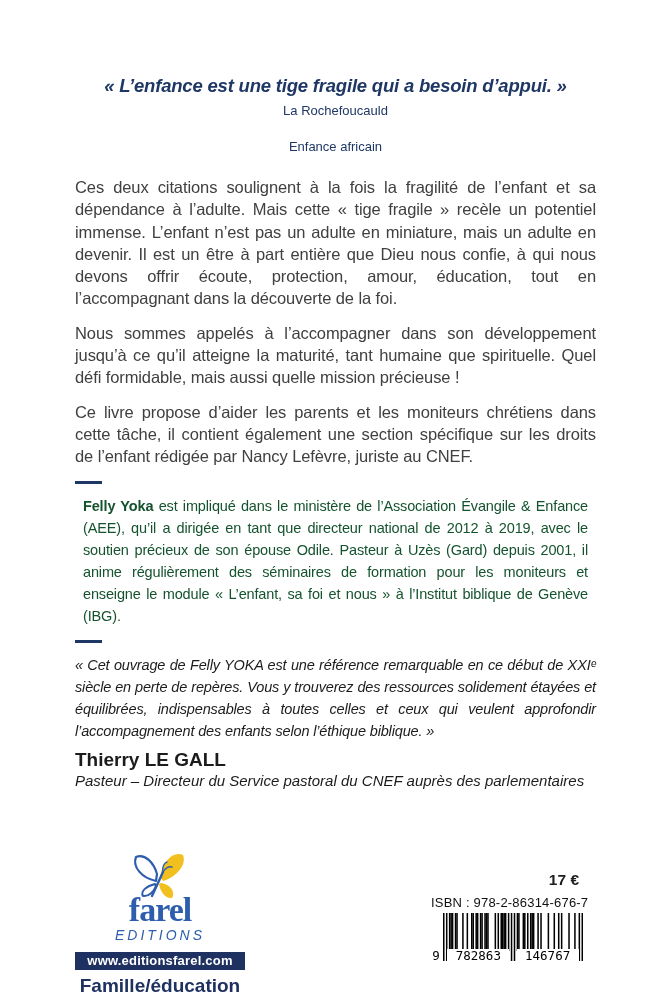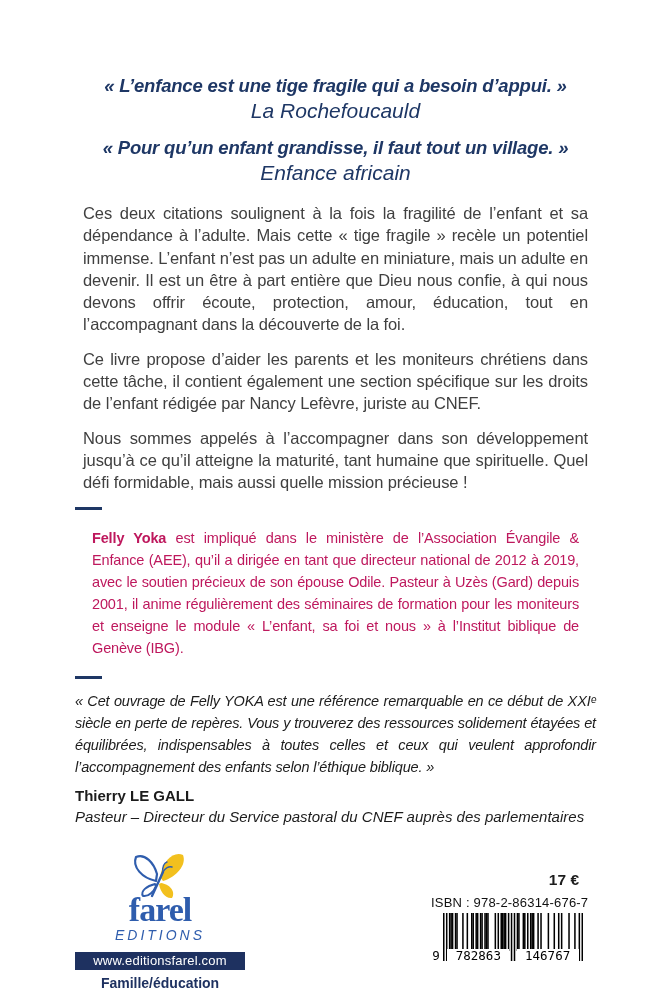--- a/index.html
+++ b/index.html
@@ -10,63 +10,63 @@
     -webkit-font-smoothing:antialiased;
   }
   .content { position:absolute; left:75px; top:0; width:521px; }
 
   
   .quotes { margin-top:74px; text-align:center; }
   .quote {
     margin:0; color:#1e3765; font-weight:bold; font-style:italic;
     font-size:18.5px; line-height:24px; letter-spacing:-0.2px; white-space:nowrap;
   }
-  .quote-author { margin:2px 0 15px; color:#1e3765; font-size:21px; line-height:21px;font-style:italic; }
+  .quote-author { margin:2px 0 15px; color:#1e3765; font-size:13px; line-height:21px; }
 
   
   .para {
-    margin:0 8px 12px; color:#404040; font-size:16.5px; line-height:22.3px;
+    margin:0 0 12px; color:#404040; font-size:16.5px; line-height:22.3px;
     text-align:justify; letter-spacing:-0.1px;
   }
   .para-first { margin-top:19px; }
 
   
   .divider { width:27px; height:3px; background:#1e3765; margin:13px 0 11px; }
 
   
   .bio {
-    margin:17px; color:#be185d; font-size:14.5px; line-height:22px;
+    margin:8px; color:#14532d; font-size:14.5px; line-height:22px;
     text-align:justify; letter-spacing:-0.15px;
   }
   .bio b { font-weight:bold; }
 
   
   .testimonial {
     margin:0; color:#1c1c1c; font-size:14.5px; line-height:22px;
     font-style:italic; text-align:justify; letter-spacing:-0.15px;
   }
-  .sig-name { margin:8px 0 0; color:#1c1c1c; font-size:15px; font-weight:600; line-height:19px; }
+  .sig-name { margin:8px 0 0; color:#1c1c1c; font-size:19px; font-weight:600; line-height:19px; }
   .sig-title { margin:2px 0 0; color:#1c1c1c; font-size:15px; font-style:italic; line-height:20px; }
 
   
   .publisher { position:absolute; left:75px; top:850px; width:170px; text-align:center; }
   .butterfly { display:block; margin:0 auto -12px; }
   .farel {
     color:#2f5dad; font-family:"Liberation Serif", serif; font-weight:bold;
     font-size:34px; line-height:32px; letter-spacing:-1px;
   }
   .editions {
     color:#2f5dad; font-style:italic; font-size:14px; letter-spacing:3px;
     margin:1px 0 9px;
   }
   .banner {
-    background:#1e3160; color:#ffffff; font-weight:normal; font-size:13px;
+    background:#1e3160; color:#ffffff; font-weight:bold; font-size:13px;
     height:18px; line-height:18px; letter-spacing:0.2px;
   }
-  .category { color:#1e3160; font-weight:bold; font-size:14px; margin-top:5px; }
+  .category { color:#1e3160; font-weight:bold; font-size:19px; margin-top:5px; }
 
   
   .commerce { position:absolute; right:82px; top:871px; width:154px; }
   .price { text-align:right; color:#1d1d1d; font-size:15.5px; font-weight:600; padding-right:6px; }
   .isbn { text-align:left; color:#111111; font-size:13px; margin-top:6px; white-space:nowrap; letter-spacing:0.2px; }
   .barcode { position:relative; width:154px; height:50px; margin-top:3px; }
   .barcode svg { position:absolute; left:12px; top:0; }
   .bc-digit {
     position:absolute; top:36px; height:14px; line-height:14px;
     font-family:"DejaVu Sans Mono", monospace; font-size:12.5px; color:#000;
@@ -75,28 +75,27 @@
 </style>
 </head>
 <body>
 
 <div class="page">
   <div class="content">
 
     <section class="quotes">
       <p class="quote">« L’enfance est une tige fragile qui a besoin d’appui. »</p>
       <p class="quote-author">La Rochefoucauld</p>
-      <p class="quote">« Pour qu’un enfant grandisse, il faut tout un village. »</p>
       <p class="quote-author">Enfance africain</p>
     </section>
 
     <section>
       <p class="para para-first">Ces deux citations soulignent à la fois la fragilité de l’enfant et sa dépendance à l’adulte. Mais cette « tige fragile » recèle un potentiel immense. L’enfant n’est pas un adulte en miniature, mais un adulte en devenir. Il est un être à part entière que Dieu nous confie, à qui nous devons offrir écoute, protection, amour, éducation, tout en l’accompagnant dans la découverte de la foi.</p>
+      <p class="para">Nous sommes appelés à l’accompagner dans son développement jusqu’à ce qu’il atteigne la maturité, tant humaine que spirituelle. Quel défi formidable, mais aussi quelle mission précieuse !</p>
       <p class="para">Ce livre propose d’aider les parents et les moniteurs chrétiens dans cette tâche, il contient également une section spécifique sur les droits de l’enfant rédigée par Nancy Lefèvre, juriste au CNEF.</p>
-      <p class="para">Nous sommes appelés à l’accompagner dans son développement jusqu’à ce qu’il atteigne la maturité, tant humaine que spirituelle. Quel défi formidable, mais aussi quelle mission précieuse !</p>
     </section>
 
     <div class="divider"></div>
 
     <p class="bio"><b>Felly Yoka</b><span> est impliqué dans le ministère de l’Association Évangile &amp; Enfance (AEE), qu’il a dirigée en tant que directeur national de 2012 à 2019, avec le soutien précieux de son épouse Odile. Pasteur à Uzès (Gard) depuis 2001, il anime régulièrement des séminaires de formation pour les moniteurs et enseigne le module « L’enfant, sa foi et nous » à l’Institut biblique de Genève (IBG).</span></p>
 
     <div class="divider"></div>
 
     <p class="testimonial">« Cet ouvrage de Felly YOKA est une référence remarquable en ce début de XXIᵉ siècle en perte de repères. Vous y trouverez des ressources solidement étayées et équilibrées, indispensables à toutes celles et ceux qui veulent approfondir l’accompagnement des enfants selon l’éthique biblique. »</p>
     <p class="sig-name">Thierry LE GALL</p>

